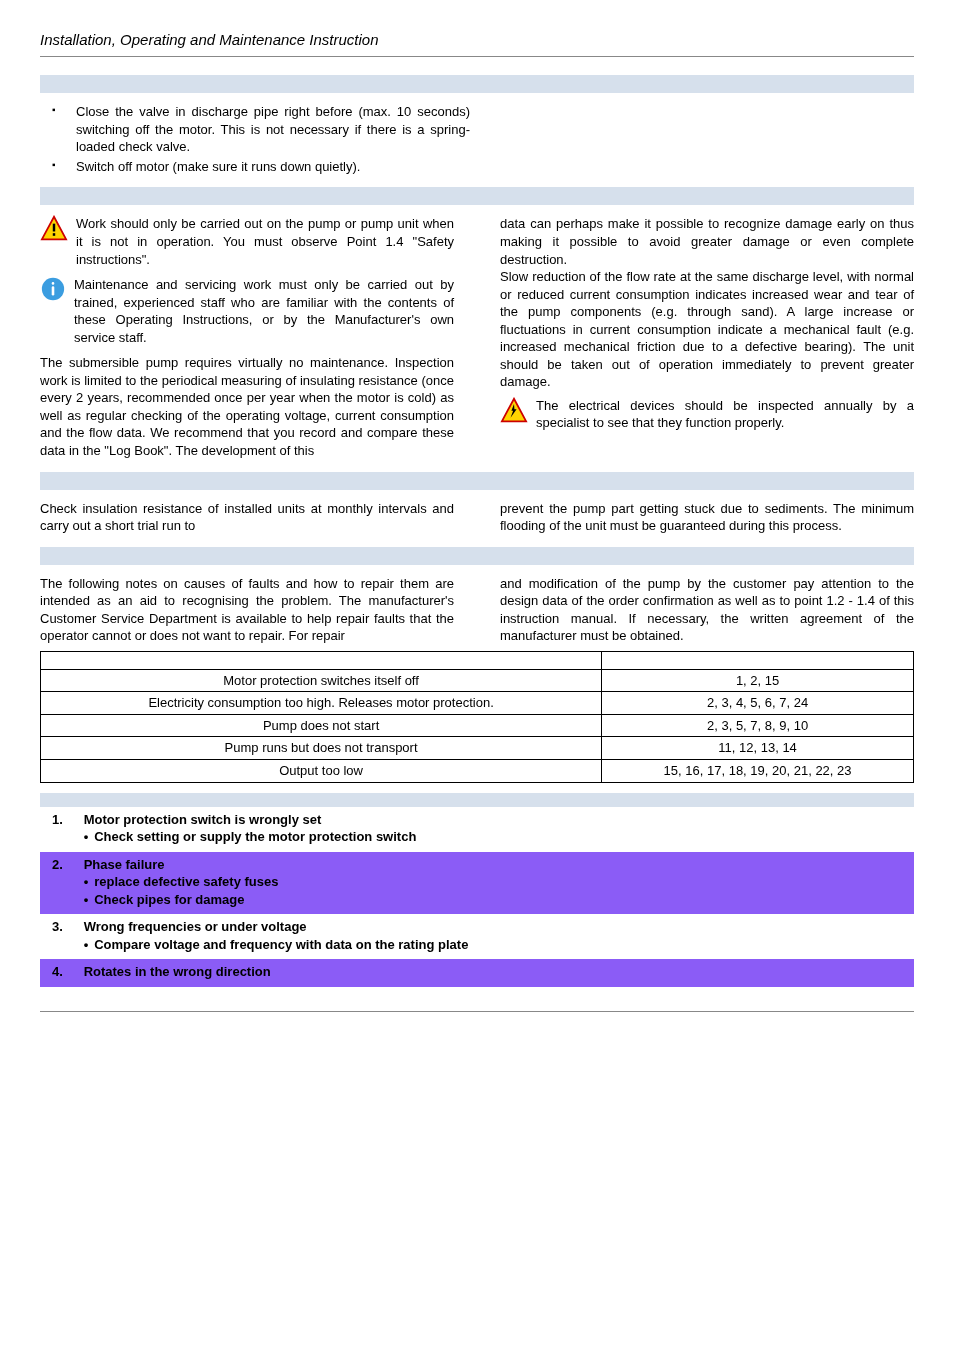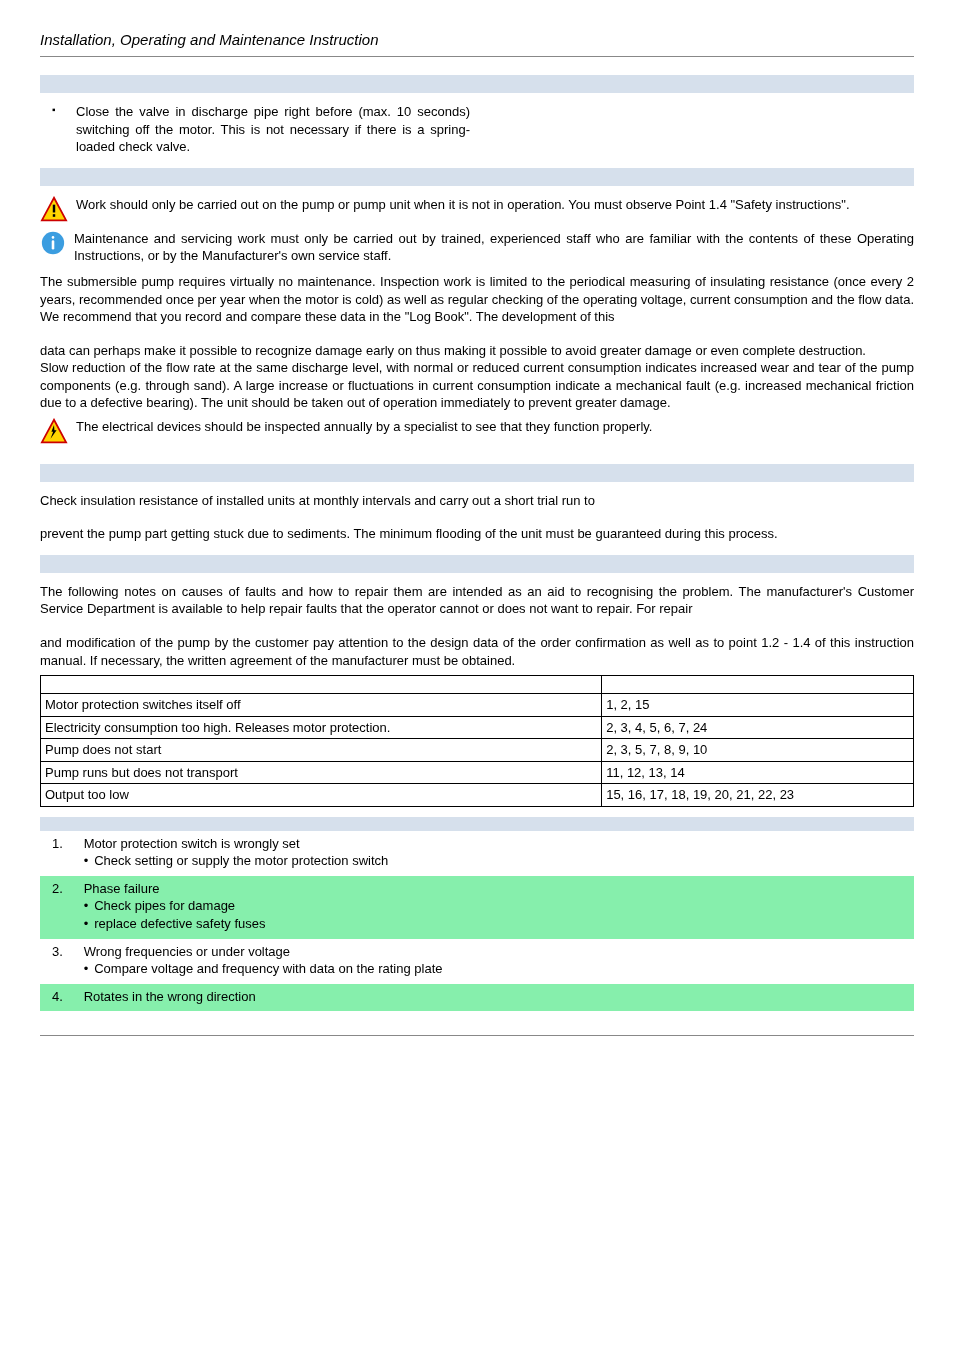--- a/index.html
+++ b/index.html
@@ -40,22 +40,21 @@
   .bullet-list li::before {
     content: "▪";
     position: absolute;
     left: 0;
     top: 0;
     font-size: 10px;
   }
   .two-col {
     display: flex;
     justify-content: space-between;
-    gap: 16px;
-    flex-direction: column;
+    gap: 46px;
   }
   .two-col > div {
     flex: 1;
     text-align: justify;
   }
   .icon-block {
     display: flex;
     align-items: flex-start;
     gap: 8px;
     margin-bottom: 8px;
@@ -72,33 +71,34 @@
   }
   table.faults {
     width: 100%;
     border-collapse: collapse;
     margin-top: 6px;
     margin-bottom: 10px;
   }
   table.faults td, table.faults th {
     border: 1px solid #000;
     padding: 2px 4px;
-    text-align: left;
+    text-align: center;
     font-weight: normal;
     font-size: 13px;
   }
   table.faults tr:first-child td { height: 18px; }
   .remedy-list {
     list-style: none;
   }
   .remedy-list > li {
     padding: 4px 8px 6px 12px;
+    font-weight: bold;
   }
   .remedy-list > li.shaded {
-    background: #86efac;
+    background: #8b5cf6;
   }
   .remedy-num {
     display: inline-block;
     width: 28px;
     vertical-align: top;
   }
   .remedy-body {
     display: inline-block;
     vertical-align: top;
     width: calc(100% - 40px);
@@ -120,20 +120,21 @@
 </style>
 </head>
 <body>
 
 <div class="doc-header">Installation, Operating and Maintenance Instruction</div>
 <hr class="hr">
 
 <div class="section-bar"></div>
 <ul class="bullet-list narrow">
   <li>Close the valve in discharge pipe right before (max. 10 seconds) switching off the motor. This is not necessary if there is a spring-loaded check valve.</li>
+  <li>Switch off motor (make sure it runs down quietly).</li>
 </ul>
 
 <div class="section-bar"></div>
 <div class="two-col">
   <div>
     <div class="icon-block">
       <svg class="warn-tri" viewBox="0 0 32 30">
         <polygon points="16,2 30,28 2,28" fill="#ffd400" stroke="#cc0000" stroke-width="2"></polygon>
         <rect x="14.6" y="10" width="2.8" height="9" fill="#000"></rect>
         <rect x="14.6" y="21" width="2.8" height="3" fill="#000"></rect>
@@ -221,22 +222,22 @@
       <ul class="remedy-sub">
           <li>Check setting or supply the motor protection switch</li>
         </ul>
     </span>
   </li>
   <li class="shaded">
     <span class="remedy-num">2.</span>
     <span class="remedy-body">
       <span>Phase failure</span>
       <ul class="remedy-sub">
+        <li>replace defective safety fuses</li>
         <li>Check pipes for damage</li>
-        <li>replace defective safety fuses</li>
       </ul>
     </span>
   </li>
   <li>
     <span class="remedy-num">3.</span>
     <span class="remedy-body">
       <span>Wrong frequencies or under voltage</span>
       <ul class="remedy-sub">
           <li>Compare voltage and frequency with data on the rating plate</li>
         </ul>

